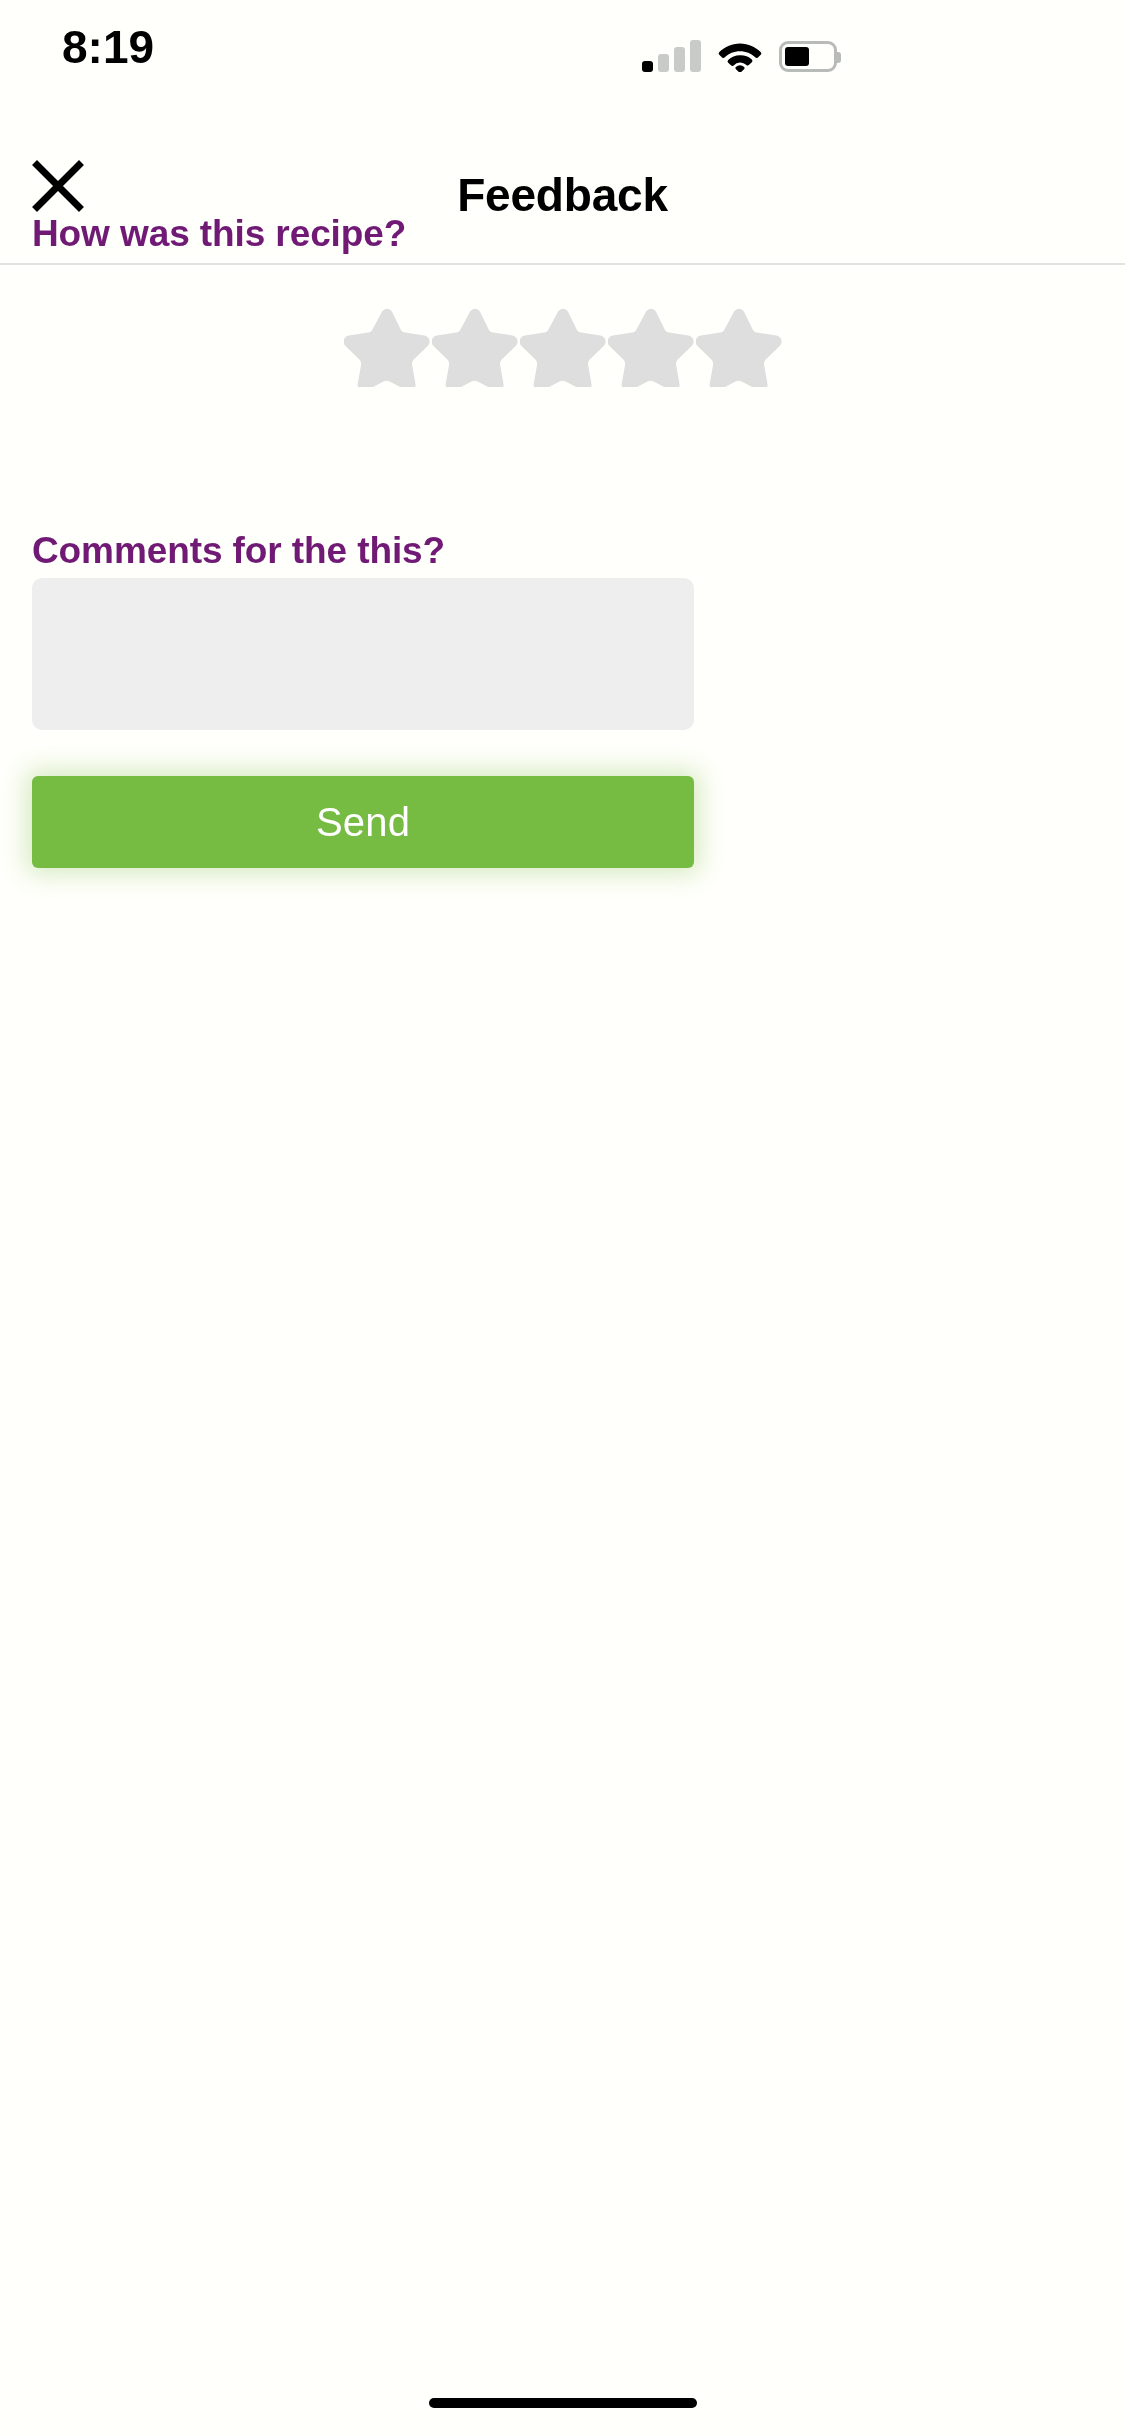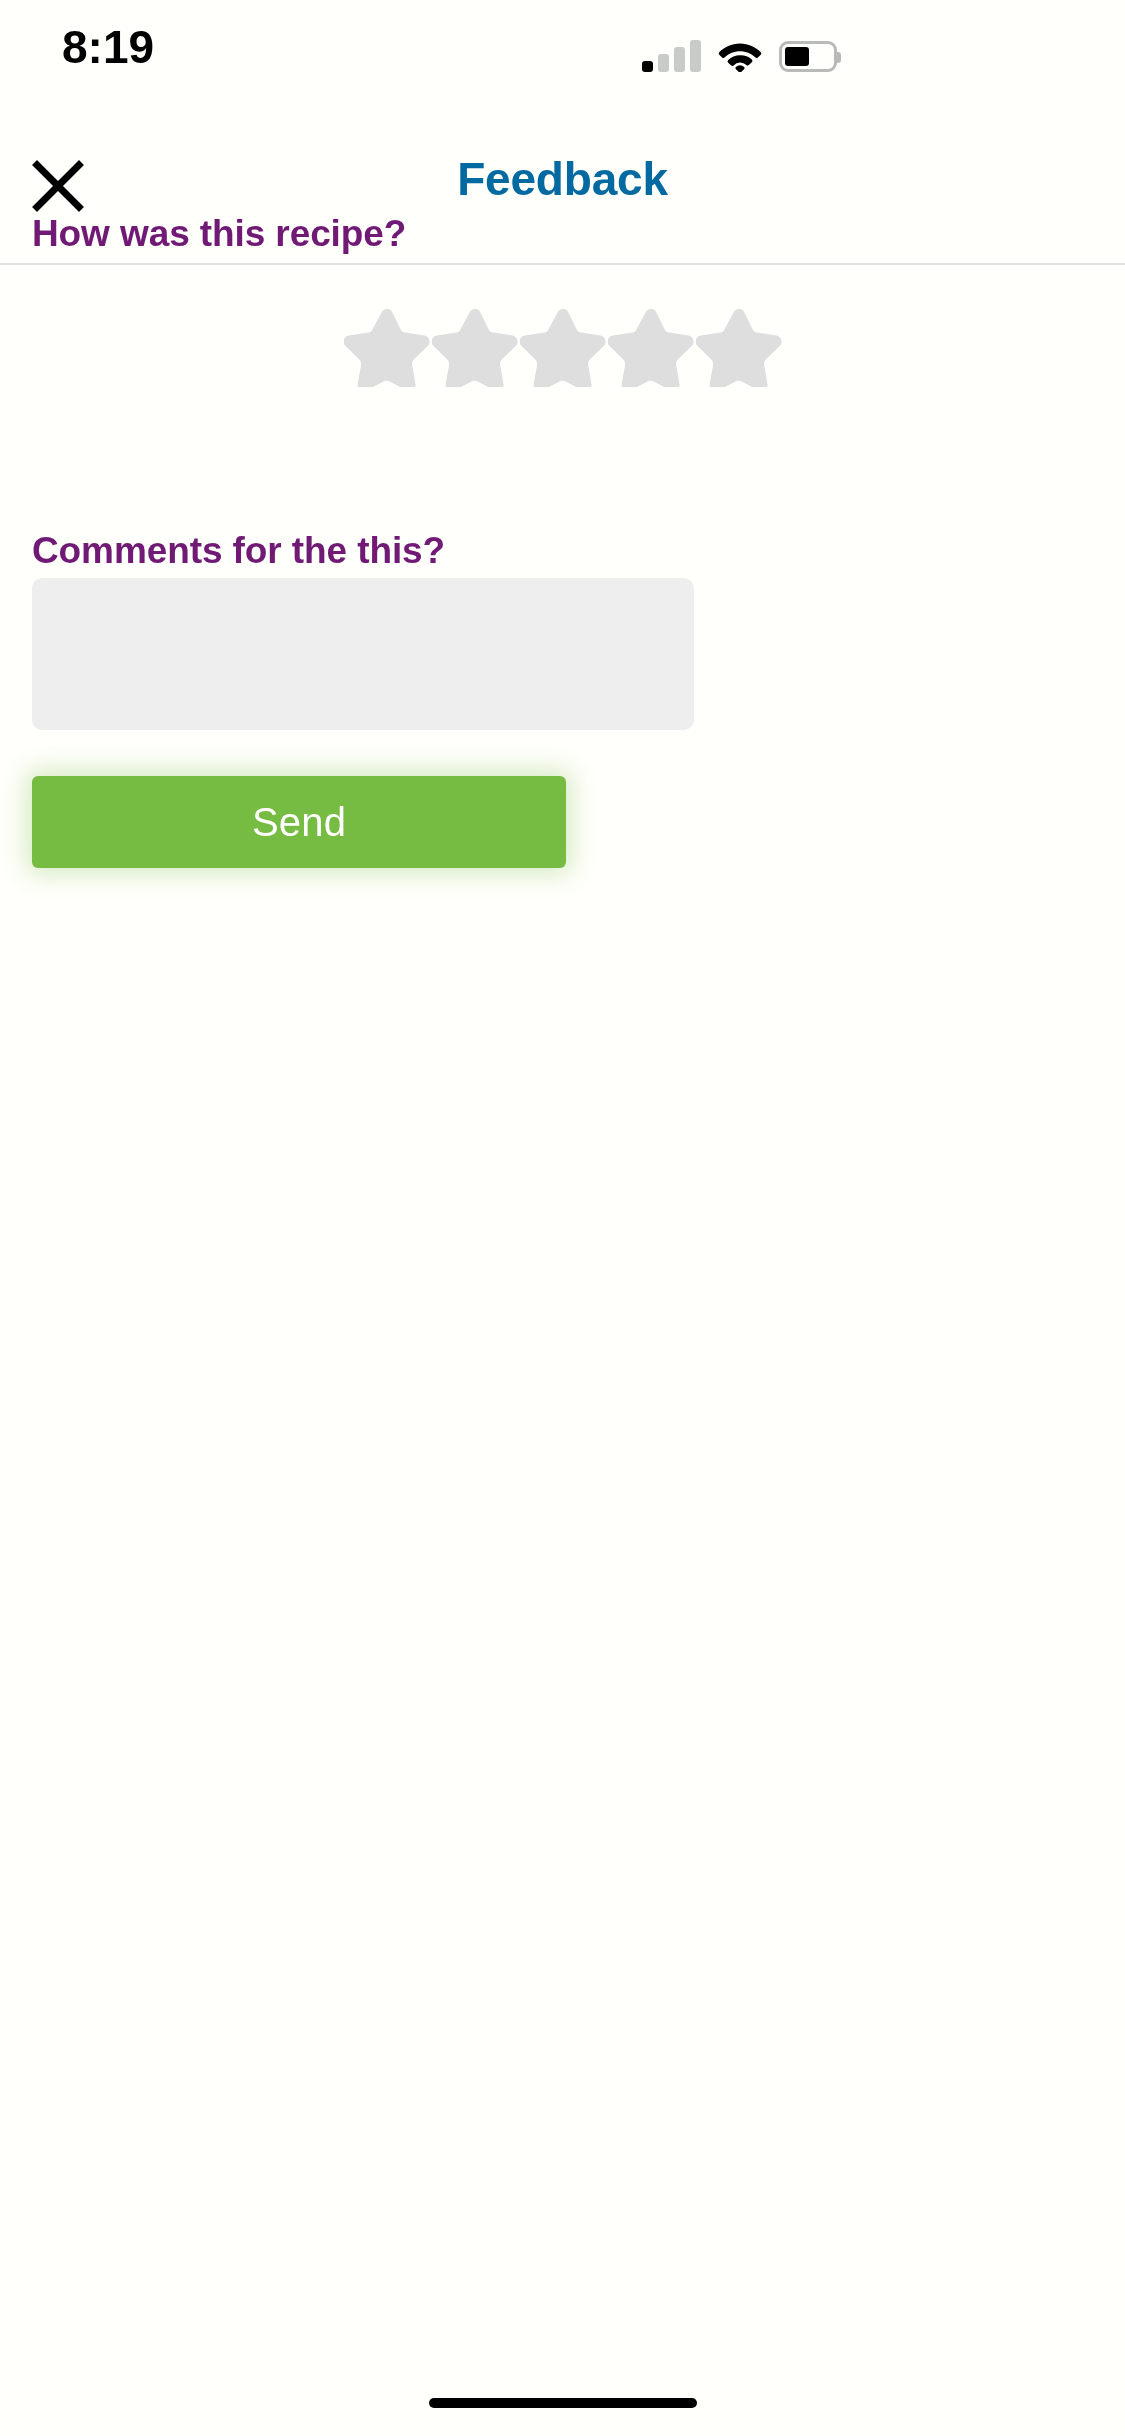--- a/index.html
+++ b/index.html
@@ -54,23 +54,23 @@
     position:absolute; top:100px; left:0; width:1125px; height:165px;
     border-bottom:2px solid #e2e2e2;
   }
   .close-btn{
     position:absolute; left:24px; top:52px;
     width:68px; height:68px; display:flex; align-items:center; justify-content:center;
     cursor:pointer;
   }
   .close-btn svg{ display:block; }
   .header-title{
-    position:absolute; left:0; top:0; width:1125px; height:165px;
+    position:absolute; left:0; top:16px; width:1125px; height:165px;
     display:flex; align-items:center; justify-content:center;
-    font-size:46px; font-weight:bold; color:#0369a1; letter-spacing:-0.2px;
+    font-size:46px; font-weight:bold; color:#000000; letter-spacing:-0.2px;
     padding-bottom:8px;
   }
 
   
   .content{ position:absolute; top:265px; left:0; width:1125px; }
 
   .section-label{
     font-size:37px; font-weight:bold; color:#701a75;
     letter-spacing:-0.1px;
   }
@@ -90,21 +90,21 @@
     width:662px; height:152px;
     background:#eeeeef; border:none; border-radius:10px;
     resize:none; outline:none;
     font-family:"Liberation Sans", sans-serif;
     font-size:34px; color:#1a1a1a; padding:18px 20px;
   }
   .comment-box::placeholder{ color:#a5a5a8; }
 
   .send-btn{
     position:absolute; left:32px; top:511px;
-    width:534px; height:92px;
+    width:662px; height:92px;
     background:#76bb42; border:none; border-radius:6px;
     color:#ffffff; font-family:"Liberation Sans", sans-serif;
     font-size:40px; font-weight:normal; letter-spacing:0.2px;
     cursor:pointer;
     box-shadow:0 0 24px 6px rgba(118,187,66,0.30);
   }
 
   
   .home-indicator{
     position:absolute; left:50%; transform:translateX(-50%);

